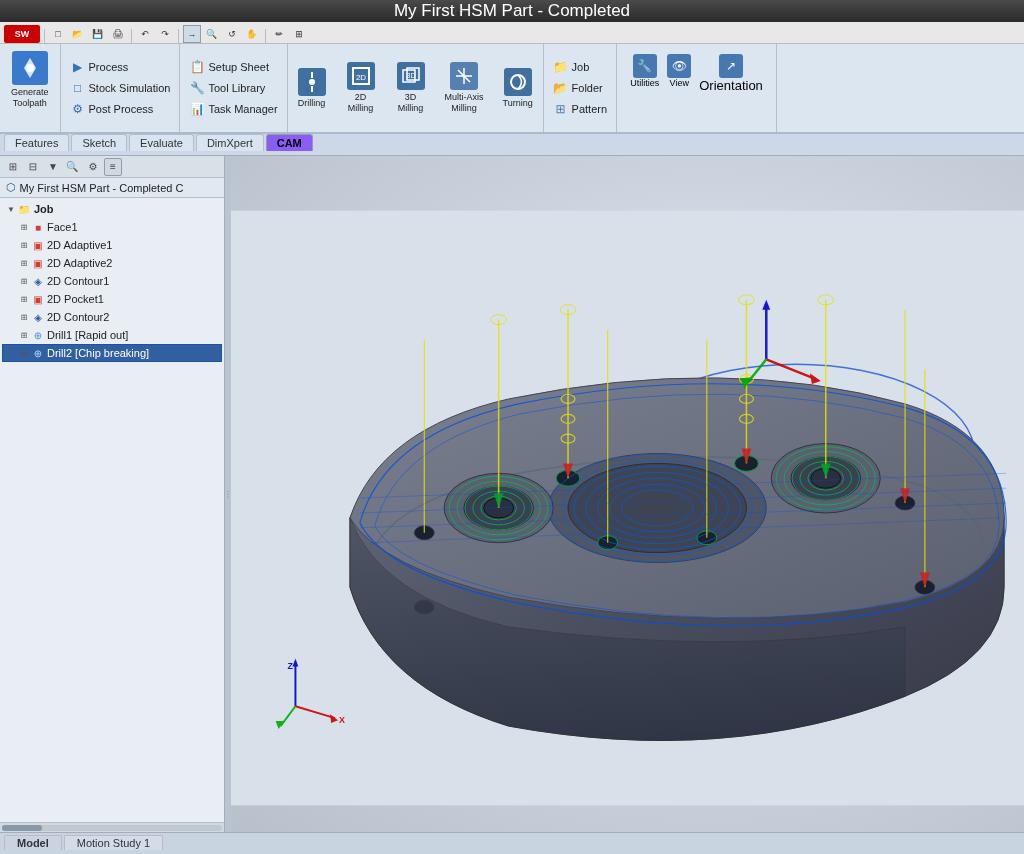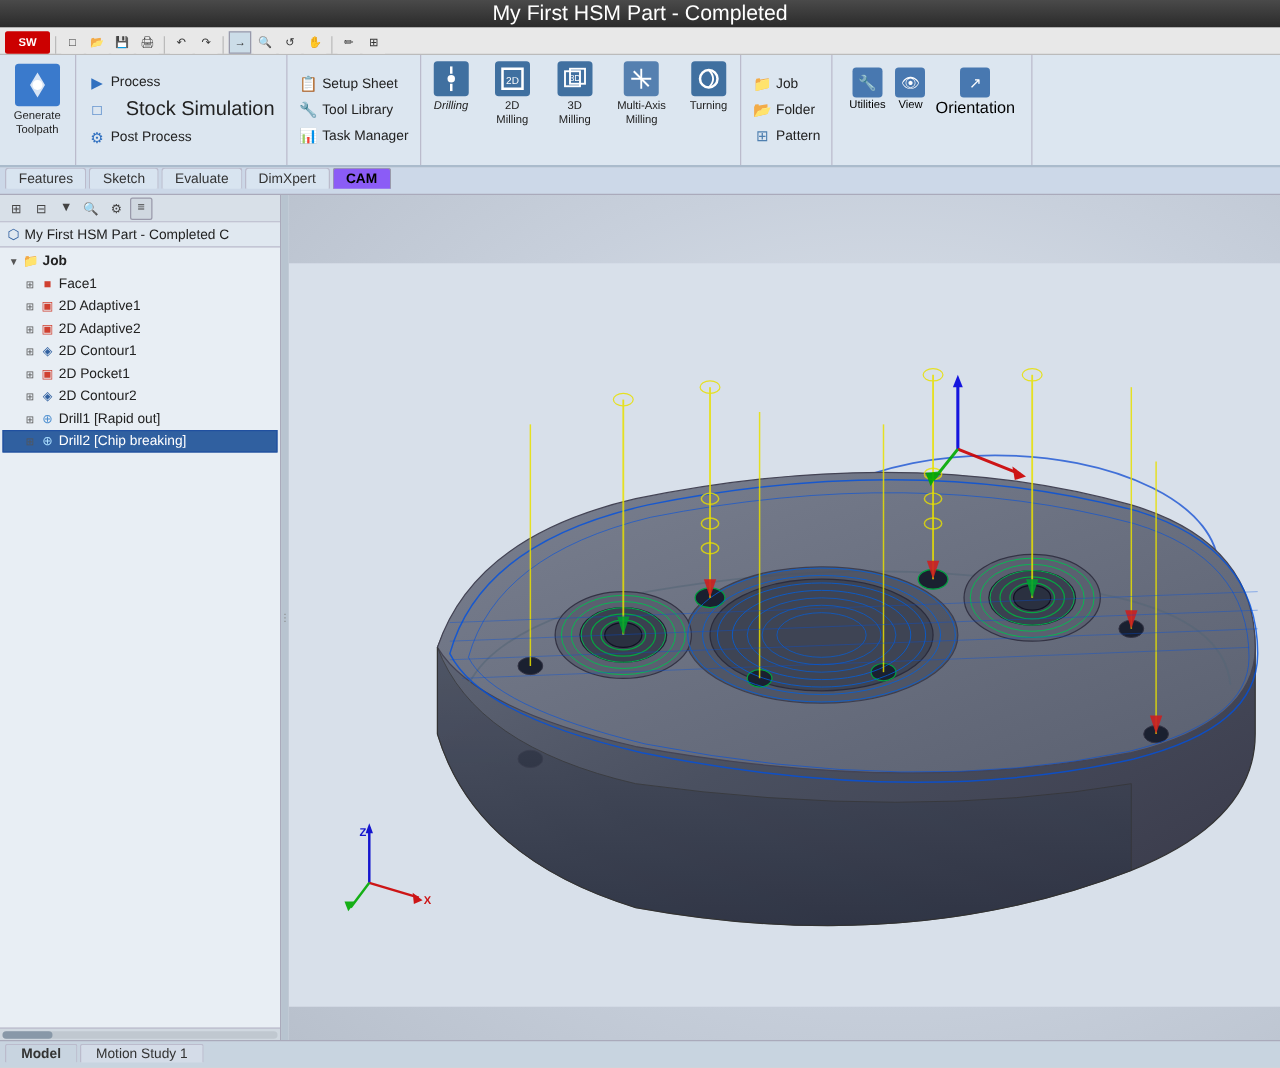--- a/index.html
+++ b/index.html
@@ -66,21 +66,21 @@
       padding: 1px 4px; border: 1px solid transparent; border-radius: 2px;
       white-space: nowrap; font-size: 11px; color: #222;
     }
 
     .ribbon-icon-sm {
       width: 16px; height: 16px; display: flex; align-items: center; justify-content: center;
       font-size: 12px;
     }
 
     .milling-btn {
-      display: flex; flex-direction: column; align-items: center; justify-content: flex-start;
+      display: flex; flex-direction: column; align-items: center; justify-content: center;
       cursor: pointer; padding: 4px 8px; border: 1px solid transparent;
       border-radius: 2px; min-width: 50px;
     }
 
     .milling-icon {
       width: 28px; height: 28px; background: #4070a0;
       border-radius: 3px; margin-bottom: 2px; display: flex; align-items: center;
       justify-content: center; color: white; font-size: 12px;
     }
 
@@ -258,21 +258,21 @@
   </div>
 
   <div class="ribbon-section" style="min-width:90px;padding:6px 4px;">
     <div class="ribbon-small-btns">
       <div class="ribbon-small-btn">
         <div class="ribbon-icon-sm" style="color:#3070c0;">▶</div>
         <span>Process</span>
       </div>
       <div class="ribbon-small-btn">
         <div class="ribbon-icon-sm" style="color:#3070c0;">□</div>
-        <span style="font-size:16px;margin-left:12px;">Stock Simulation</span>
+        <span style="font-size:11px;">Stock Simulation</span>
       </div>
       <div class="ribbon-small-btn">
         <div class="ribbon-icon-sm" style="color:#3070c0;">⚙</div>
         <span>Post Process</span>
       </div>
     </div>
   </div>
 
   <div class="ribbon-section" style="min-width:90px;padding:6px 4px;">
     <div class="ribbon-small-btns">
@@ -285,21 +285,21 @@
         <span>Tool Library</span>
       </div>
       <div class="ribbon-small-btn">
         <div class="ribbon-icon-sm" style="color:#3070c0;">📊</div>
         <span>Task Manager</span>
       </div>
     </div>
   </div>
 
   <div style="display:flex;align-items:stretch;border-right:1px solid #bbc;">
-    <div class="milling-btn" style="min-width:48px;font-style:italic;">
+    <div class="milling-btn" style="min-width:48px;">
       <div class="milling-icon">
         <svg width="20" height="20" viewBox="0 0 20 20">
             <circle cx="10" cy="10" r="3" fill="white"></circle>
             <line x1="10" y1="0" x2="10" y2="6" stroke="white" stroke-width="2"></line>
             <line x1="10" y1="14" x2="10" y2="20" stroke="white" stroke-width="2"></line>
           </svg>
       </div>
       <div class="ribbon-btn-label">Drilling</div>
     </div>
     <div class="milling-btn">

